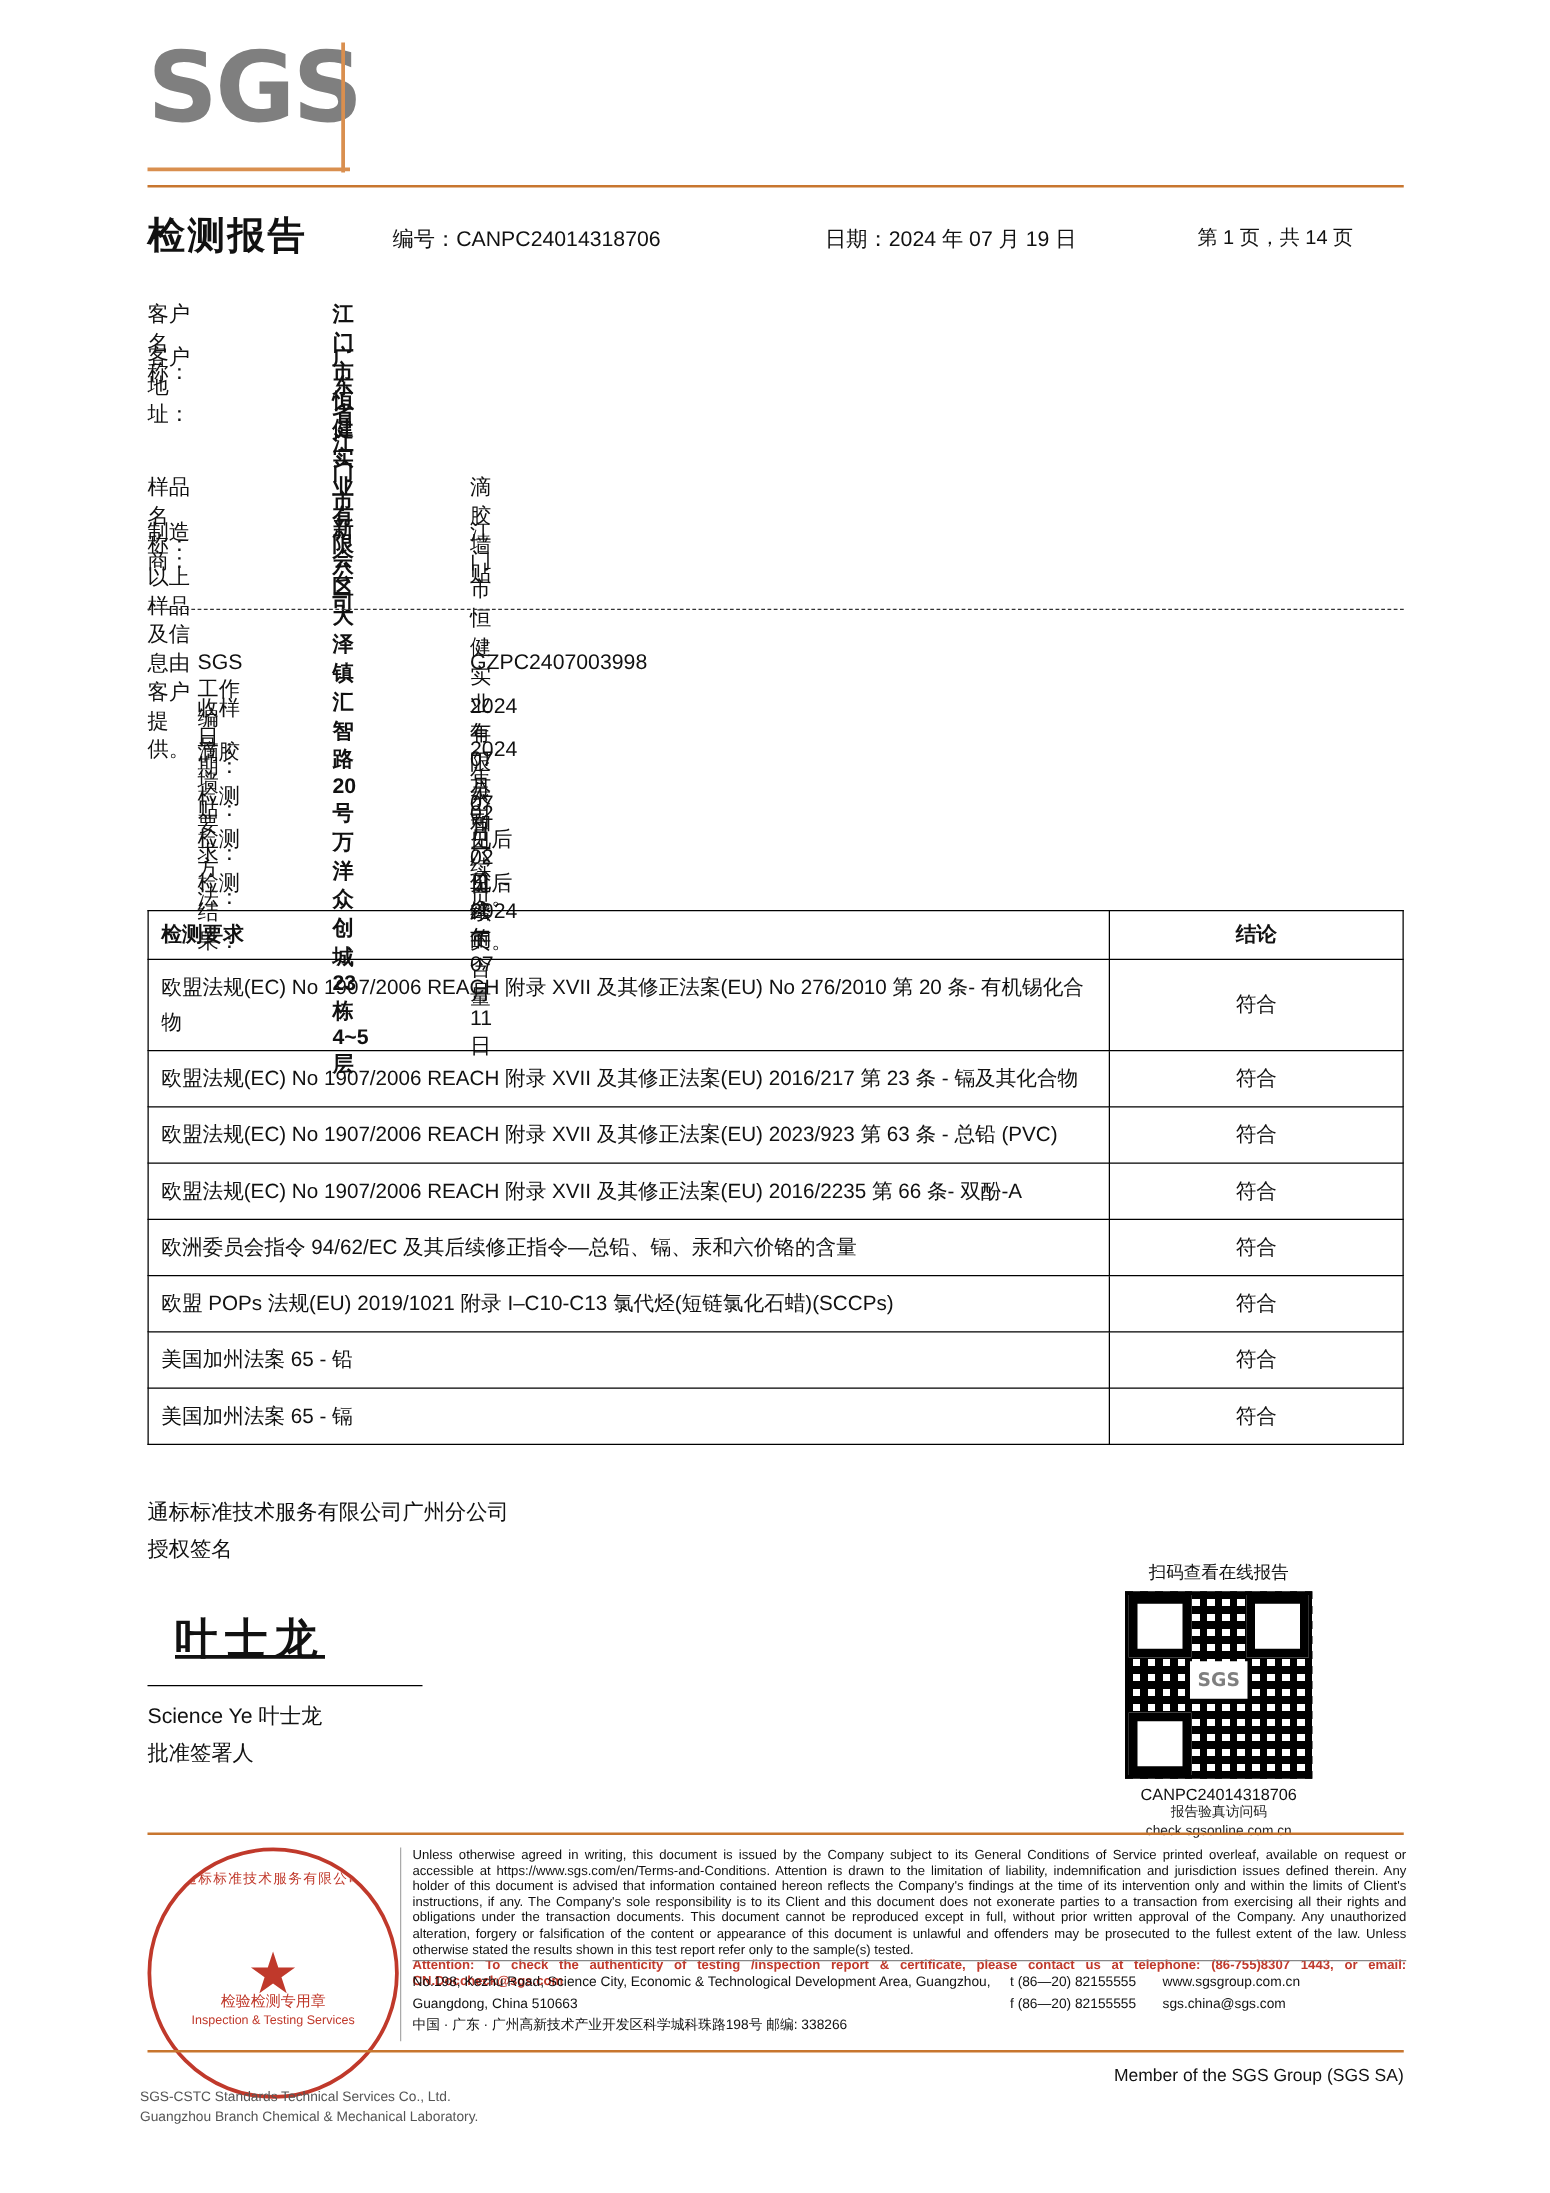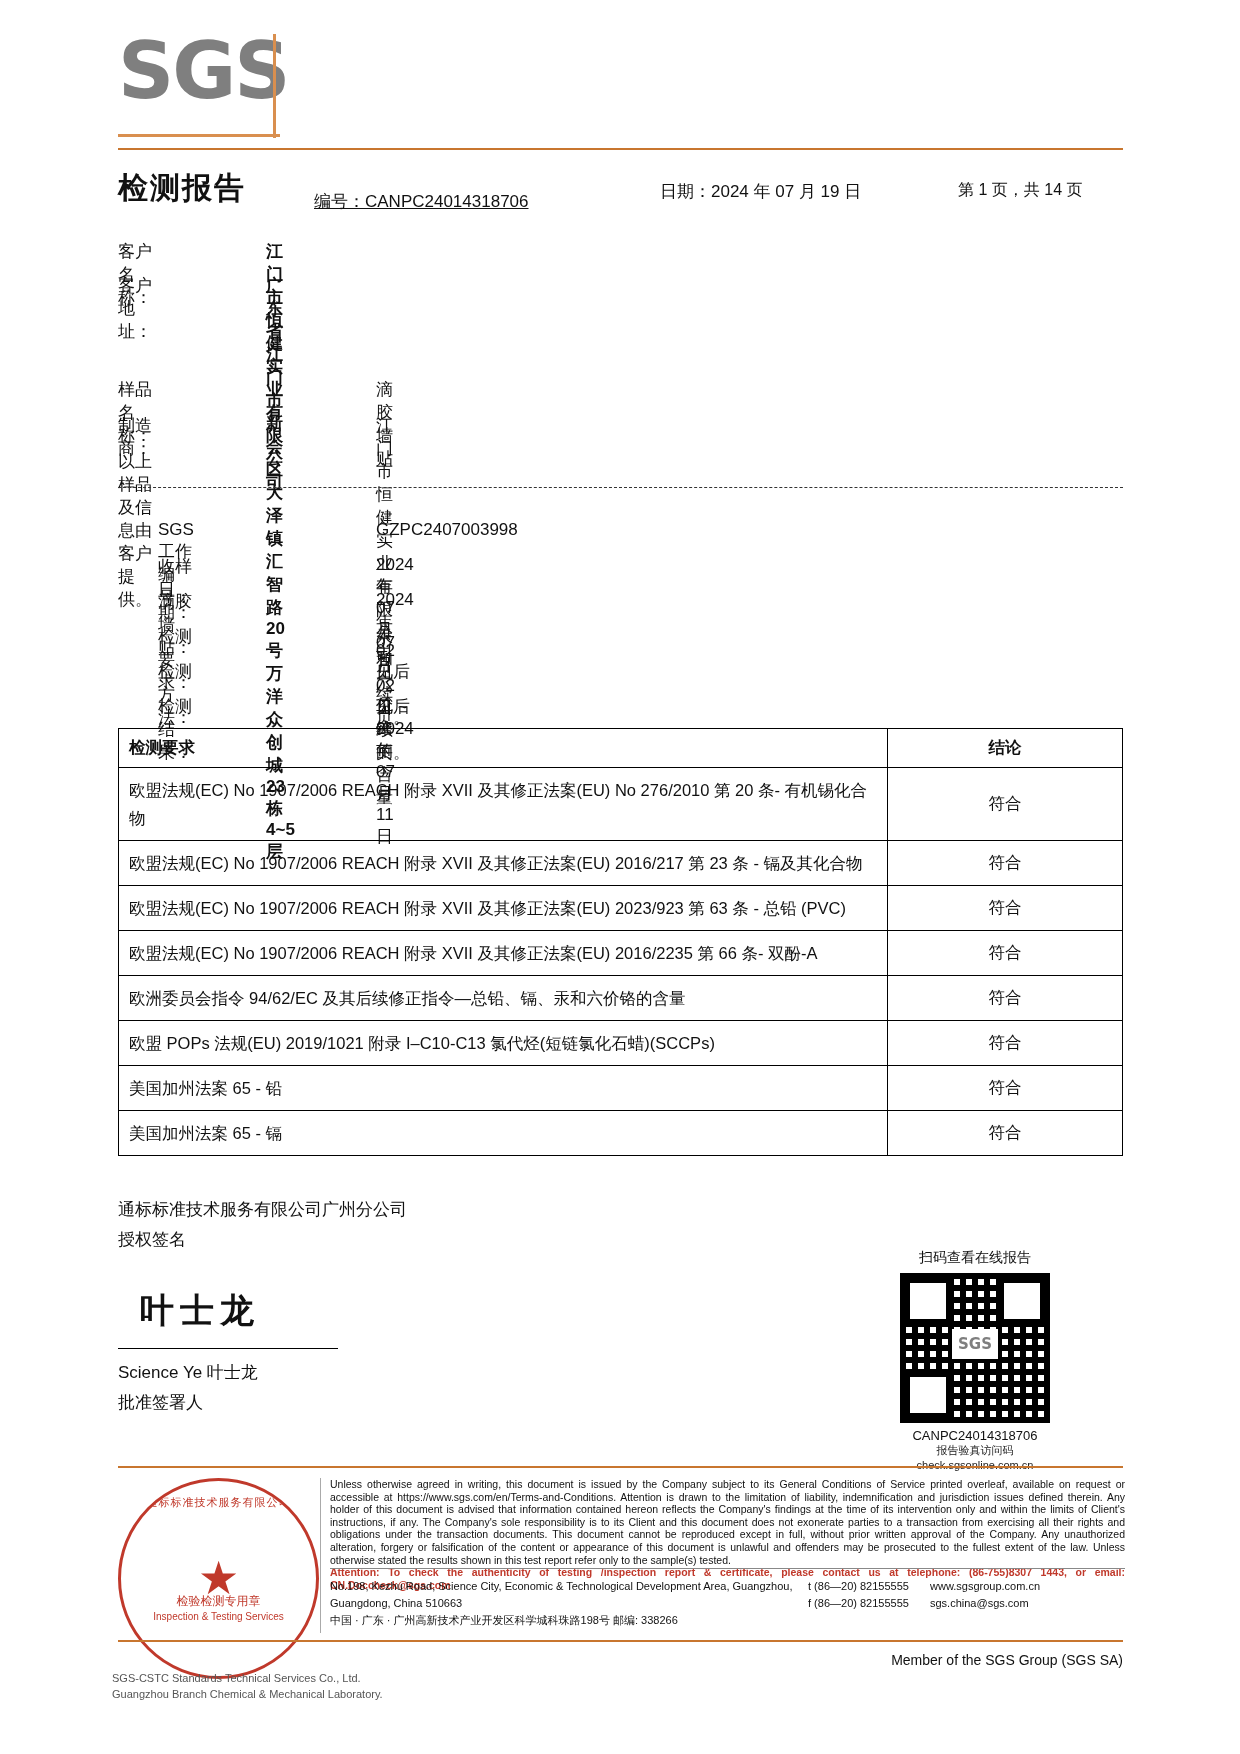--- a/index.html
+++ b/index.html
@@ -33,21 +33,21 @@
   .header-rule {
     position:absolute; left:118px; top:148px; width:1005px; height:2px; background:#c8762f;
   }
 
   
   .title-row { position:absolute; left:118px; top:178px; width:1010px; }
   .doc-title {
     position:absolute; left:0; top:-10px;
     font-size:30px; font-weight:bold; letter-spacing:2px;
   }
-  .rep-no { position:absolute; left:196px; top:12px; font-size:17px;text-decoration:underline; }
+  .rep-no { position:absolute; left:196px; top:2px; font-size:17px; }
   .rep-date { position:absolute; left:542px; top:2px; font-size:17px; }
   .rep-page { position:absolute; left:840px; top:2px; font-size:16px; }
 
   
   .client { position:absolute; left:118px; top:240px; font-size:17px; }
   .client .row { position:relative; height:34px; }
   .client .lbl { position:absolute; left:0; top:0; }
   .client .val { position:absolute; left:148px; top:0; font-weight:bold; }
 
   
@@ -81,20 +81,21 @@
   table.results td.req { width:748px; line-height:28px; }
   table.results td.conc { text-align:center; }
 
   
   .sig-block { position:absolute; left:118px; top:1198px; font-size:17px; }
   .sig-block .line { height:30px; }
   .sig-name {
     position:absolute; left:140px; top:1288px;
     font-family:"DejaVu Serif", serif; font-size:34px; font-weight:bold;
     letter-spacing:6px;
+    text-decoration:underline;
   }
   .sig-rule { position:absolute; left:118px; top:1348px; width:220px; border-top:1.5px solid #000; }
   .sig-caption { position:absolute; left:118px; top:1358px; font-size:17px; line-height:30px; }
 
   
   .qr-area { position:absolute; left:880px; top:1218px; width:190px; text-align:center;margin-top:31px; }
   .qr-title { font-size:14px; margin-bottom:6px; }
   .qr-box {
     width:150px; height:150px; margin:0 auto;
     background:

